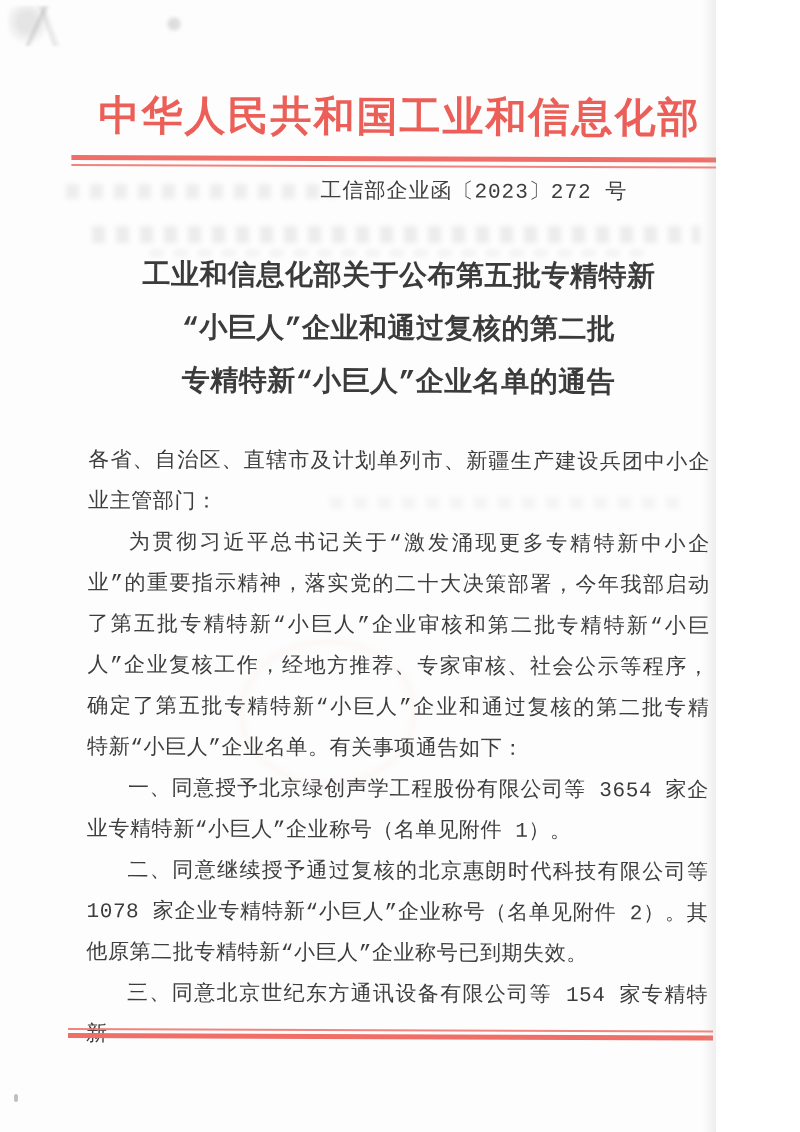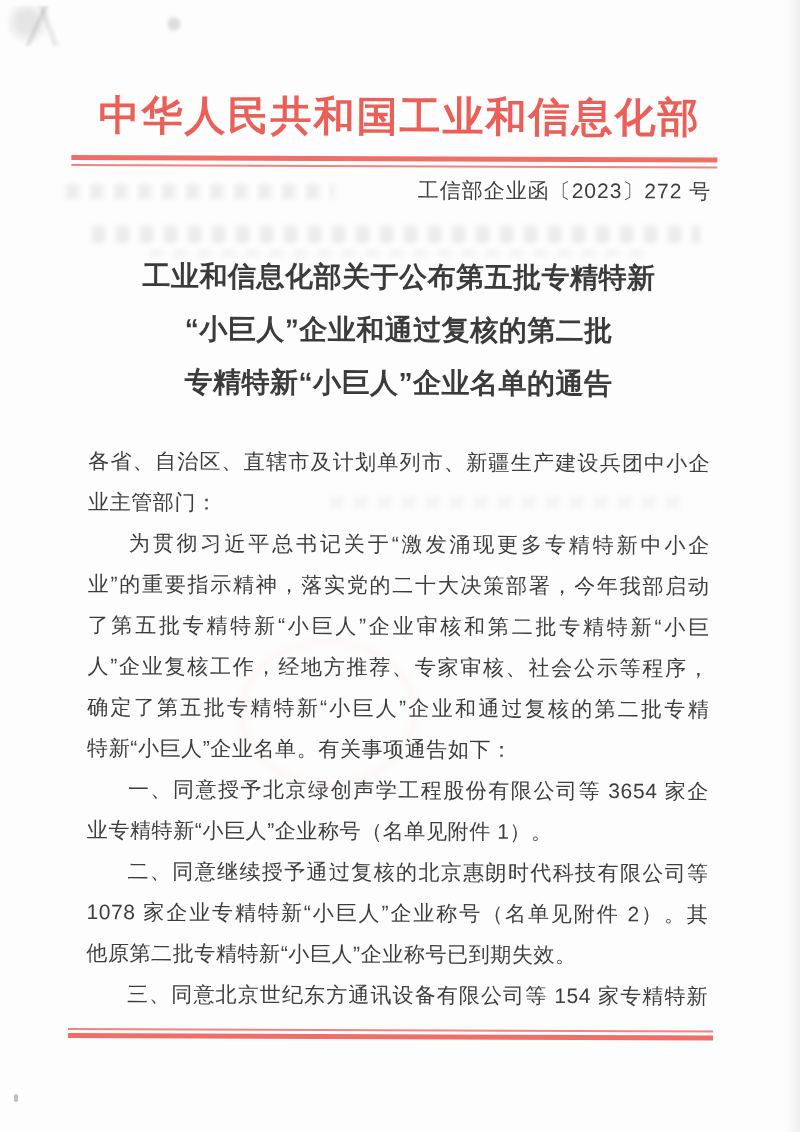--- a/index.html
+++ b/index.html
@@ -1,22 +1,22 @@
 <!DOCTYPE html>
 <html style="--red: #ec5f58; --rule: #ef6e67; --ink: #3d3d3d;"><head>
 <meta charset="utf-8">
 <style>
   html, body { margin: 0; padding: 0; background: #ffffff; }
   .page {
     position: relative;
-    width: 800px;
+    width: 716px;
     height: 1132px;
     background: #fdfdfd;
     overflow: hidden;
-    font-family: Liberation Sans, sans-serif;
+    font-family: Liberation Mono, monospace;
   }
   .tilt {
     position: absolute;
     inset: 0;
     transform: rotate(0.22deg);
     transform-origin: 60px 0;
   }
   .letterhead {
     position: absolute;
     top: 88px; left: 0; width: 800px;

